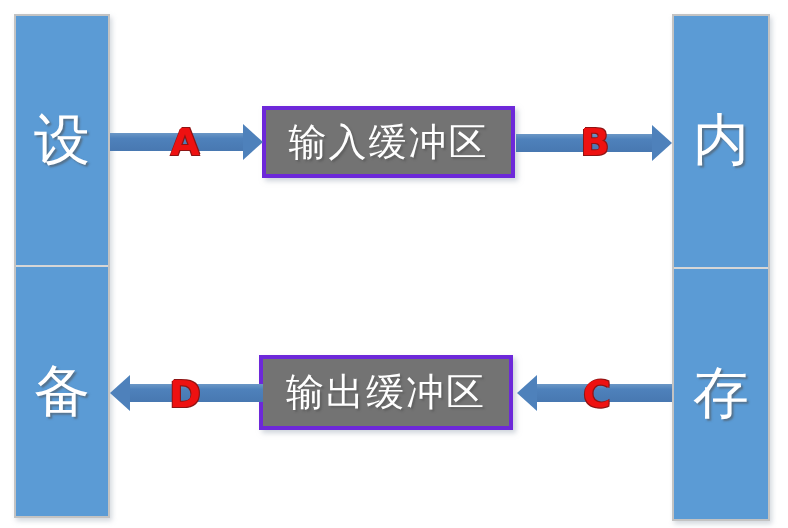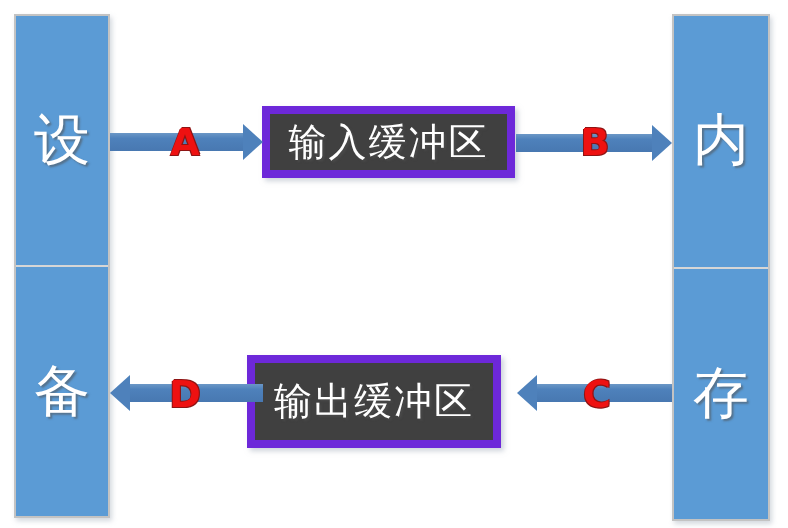--- a/index.html
+++ b/index.html
@@ -38,35 +38,35 @@
     height: 2px;
     background: #d6d6d6;
     flex: none;
   }
   #left-column  { left: 14px; top: 14px; width: 96px; height: 504px; }
   #right-column { left: 672px; top: 14px; width: 98px; height: 507px; }
 
   
   .buffer-box {
     position: absolute;
-    background: #404040;
-    border: 8px solid #6d28d9;
+    background: #737373;
+    border: 4px solid #6d28d9;
     box-shadow: 3px 3px 5px rgba(160,170,185,0.5);
     display: flex;
     align-items: center;
     justify-content: center;
     color: #ffffff;
     font-family: "DejaVu Serif", "Liberation Serif", serif;
     font-size: 38px;
     letter-spacing: 2px;
     text-shadow: 2px 2px 2px rgba(80,80,80,0.55);
     user-select: none;
   }
   #input-buffer  { left: 262px; top: 106px; width: 253px; height: 72px; }
-  #output-buffer { left: 247px; top: 355px; width: 254px; height: 93px; }
+  #output-buffer { left: 259px; top: 355px; width: 254px; height: 75px; }
 
   
   .arrow-shaft {
     position: absolute;
     height: 18px;
     background: linear-gradient(to bottom, #6b97c6 0%, #4e81bb 30%, #4878b1 100%);
   }
   .arrow-head {
     position: absolute;
     width: 0; height: 0;

